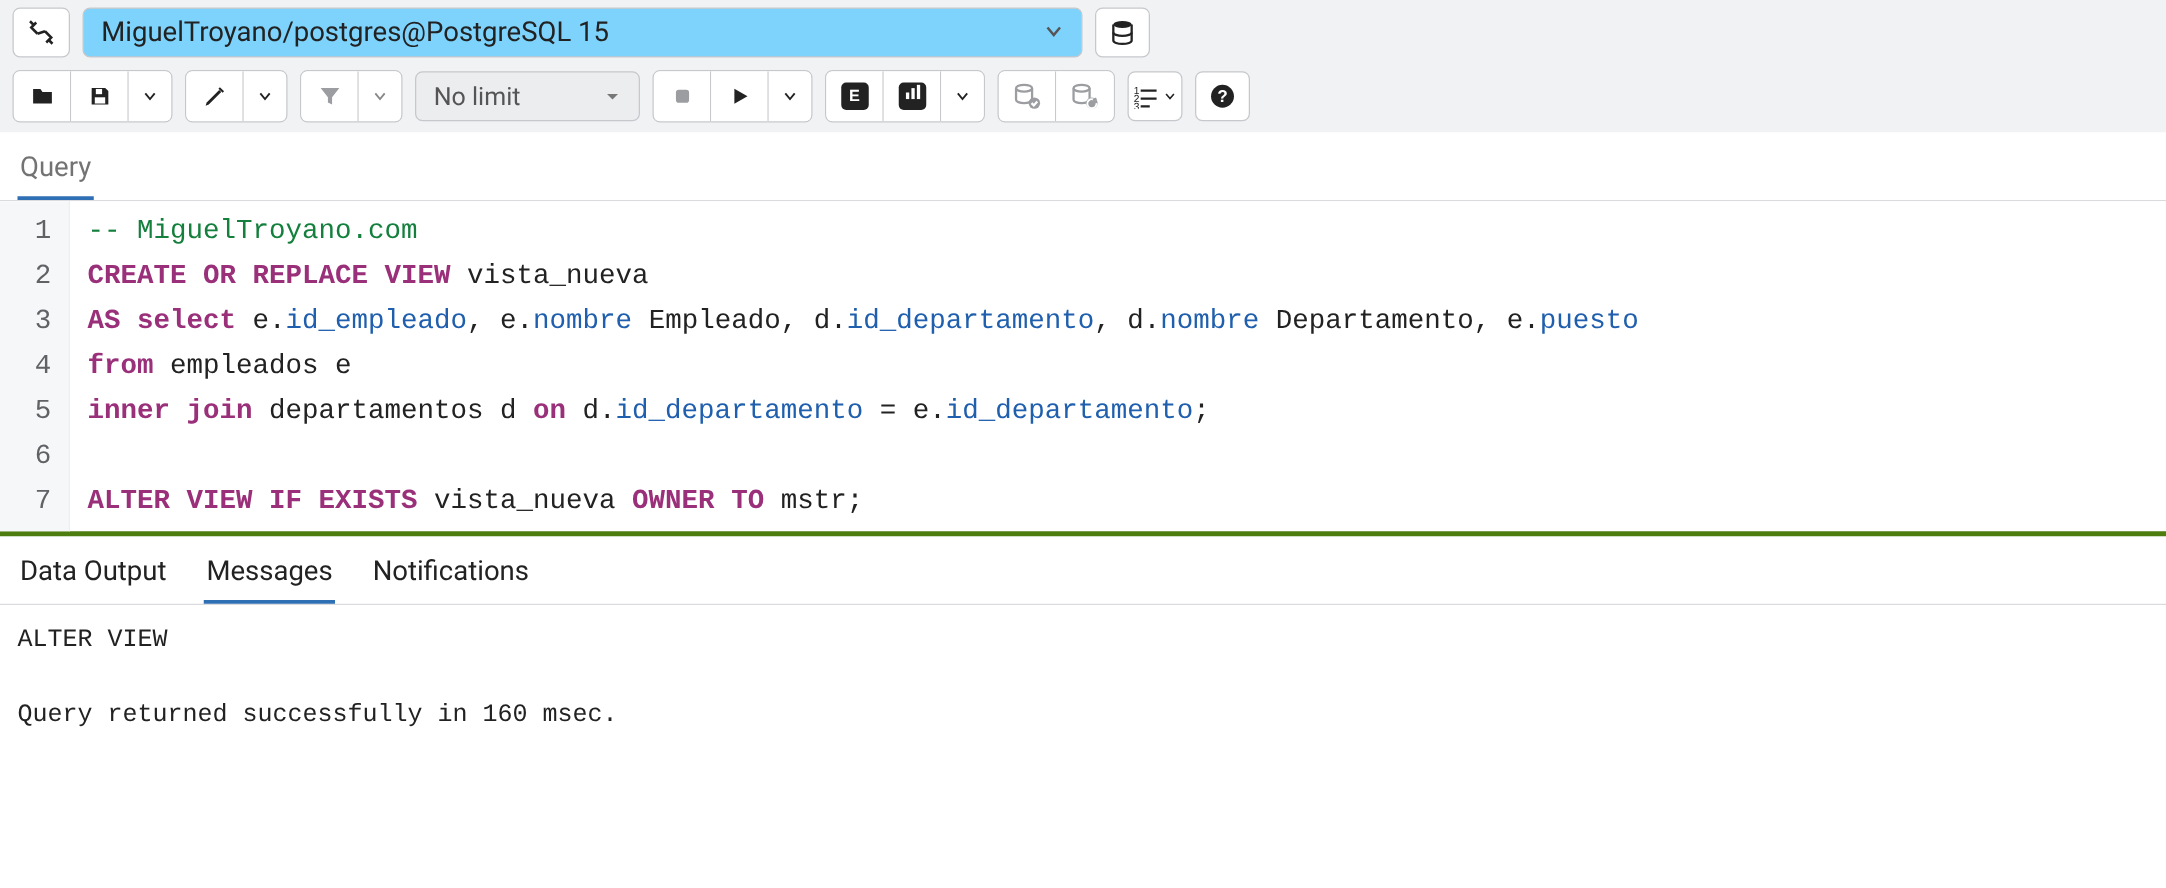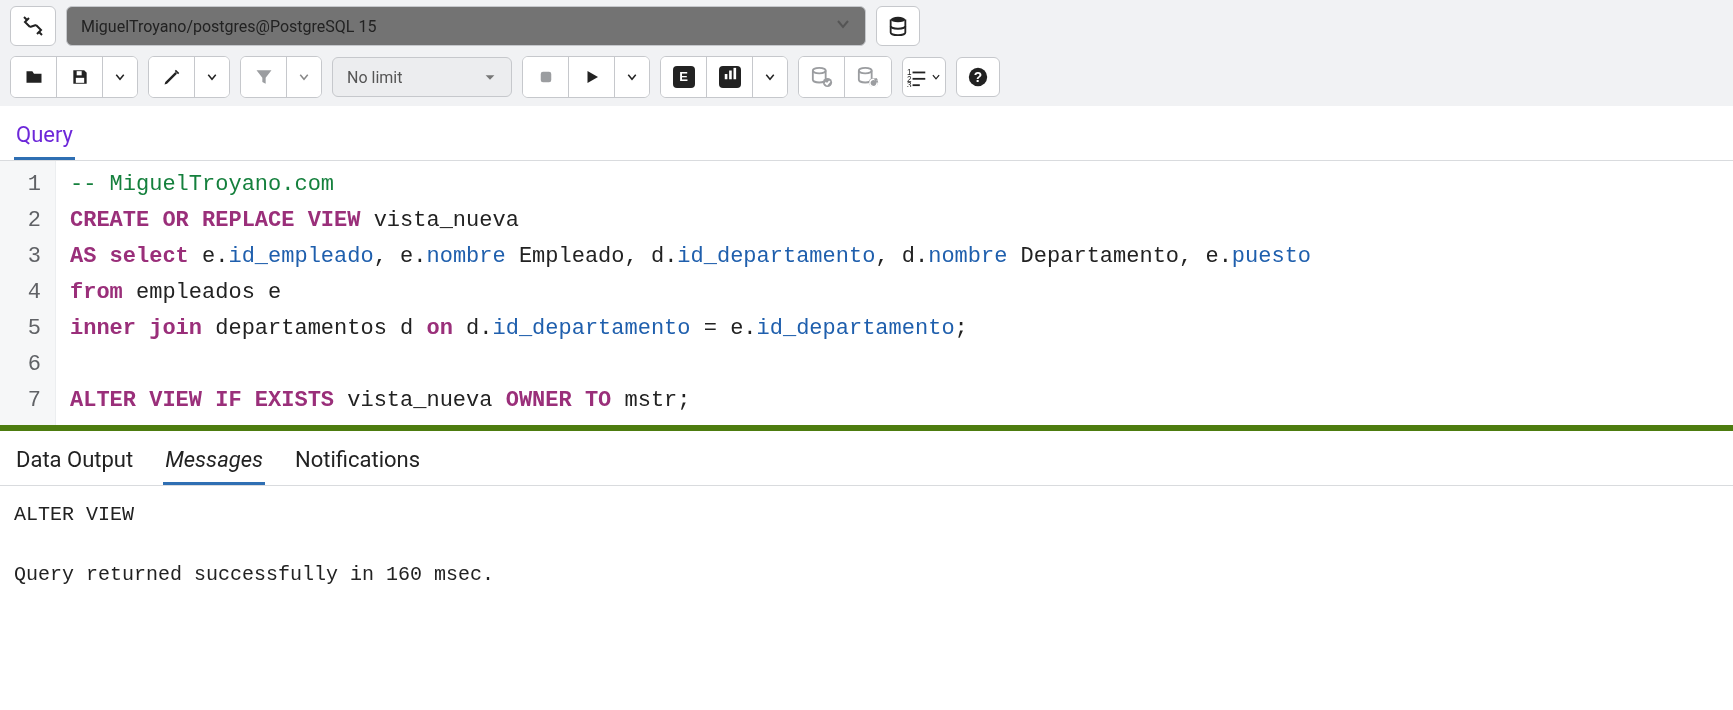--- a/index.html
+++ b/index.html
@@ -30,28 +30,28 @@
     background: #fff;
     border: 1px solid #c6c8cc;
     border-radius: 6px;
     cursor: pointer;
     color: #222;
   }
   .icon-btn svg { display: block; }
   .conn-select {
     flex: 0 0 800px;
     height: 40px;
-    background: #737373;
+    background: #7dd3fc;
     border: 1px solid #c6c8cc;
     border-radius: 6px;
     display: flex;
     align-items: center;
     justify-content: space-between;
     padding: 0 14px;
-    font-size: 16px;
+    font-size: 22px;
     color: #222;
     cursor: pointer;
   }
   .conn-select .chev { color: #555; }
   
   .toolbar-row {
     display: flex;
     align-items: center;
     gap: 10px;
     margin-top: 10px;
@@ -81,21 +81,21 @@
   .limit-select {
     height: 40px;
     width: 180px;
     border: 1px solid #c6c8cc;
     border-radius: 6px;
     background: #ecedef;
     display: inline-flex;
     align-items: center;
     justify-content: space-between;
     padding: 0 14px;
-    font-size: 16px;
+    font-size: 20px;
     color: #555;
     cursor: pointer;
   }
   .tb-btn.round {
     height: 40px; width: 44px;
     border: 1px solid #c6c8cc;
     border-radius: 6px;
     background: #fff;
     display: inline-flex;
     align-items: center;
@@ -115,21 +115,21 @@
     display: flex;
     gap: 28px;
     padding: 10px 14px 0 14px;
     border-bottom: 1px solid #d9dbde;
     background: #fff;
     font-size: 22px;
   }
   .ed-tab {
     padding: 6px 2px 10px 2px;
     cursor: pointer;
-    color: #6d28d9;
+    color: #737373;
     border-bottom: 3px solid transparent;
   }
   .ed-tab.active { border-bottom-color: #2f6fb3; }
   
   .editor-wrap {
     display: flex;
     font-family: "Consolas", "Menlo", "Courier New", monospace;
     font-size: 22px;
     line-height: 36px;
     background: #fff;
@@ -151,31 +151,31 @@
   .code .line { display: block; min-height: 36px; }
   .tok-comment  { color: #15803d; }
   .tok-kw       { color: #9a2f7a; font-weight: 600; margin-top: 20px; }
   .tok-ident    { color: #1f5fad; }
   .tok-punct    { color: #222; }
   
   .result-tabs {
     display: flex;
     gap: 28px;
     padding: 12px 14px 0 14px;
-    border-top: 6px solid #4d7c0f;
+    border-top: 4px solid #4d7c0f;
     border-bottom: 1px solid #d9dbde;
     font-size: 22px;
     background: #fff;
   }
   .res-tab {
     padding: 4px 2px 10px 2px;
     cursor: pointer;
     border-bottom: 3px solid transparent;
   }
-  .res-tab.active { border-bottom-color: #2f6fb3; font-style: italic; }
+  .res-tab.active { border-bottom-color: #2f6fb3; }
   .messages {
     font-family: "Consolas", "Menlo", "Courier New", monospace;
     font-size: 20px;
     line-height: 30px;
     padding: 14px 14px 24px 14px;
     color: #222;
     white-space: pre;
   }
 </style>
 </head>

